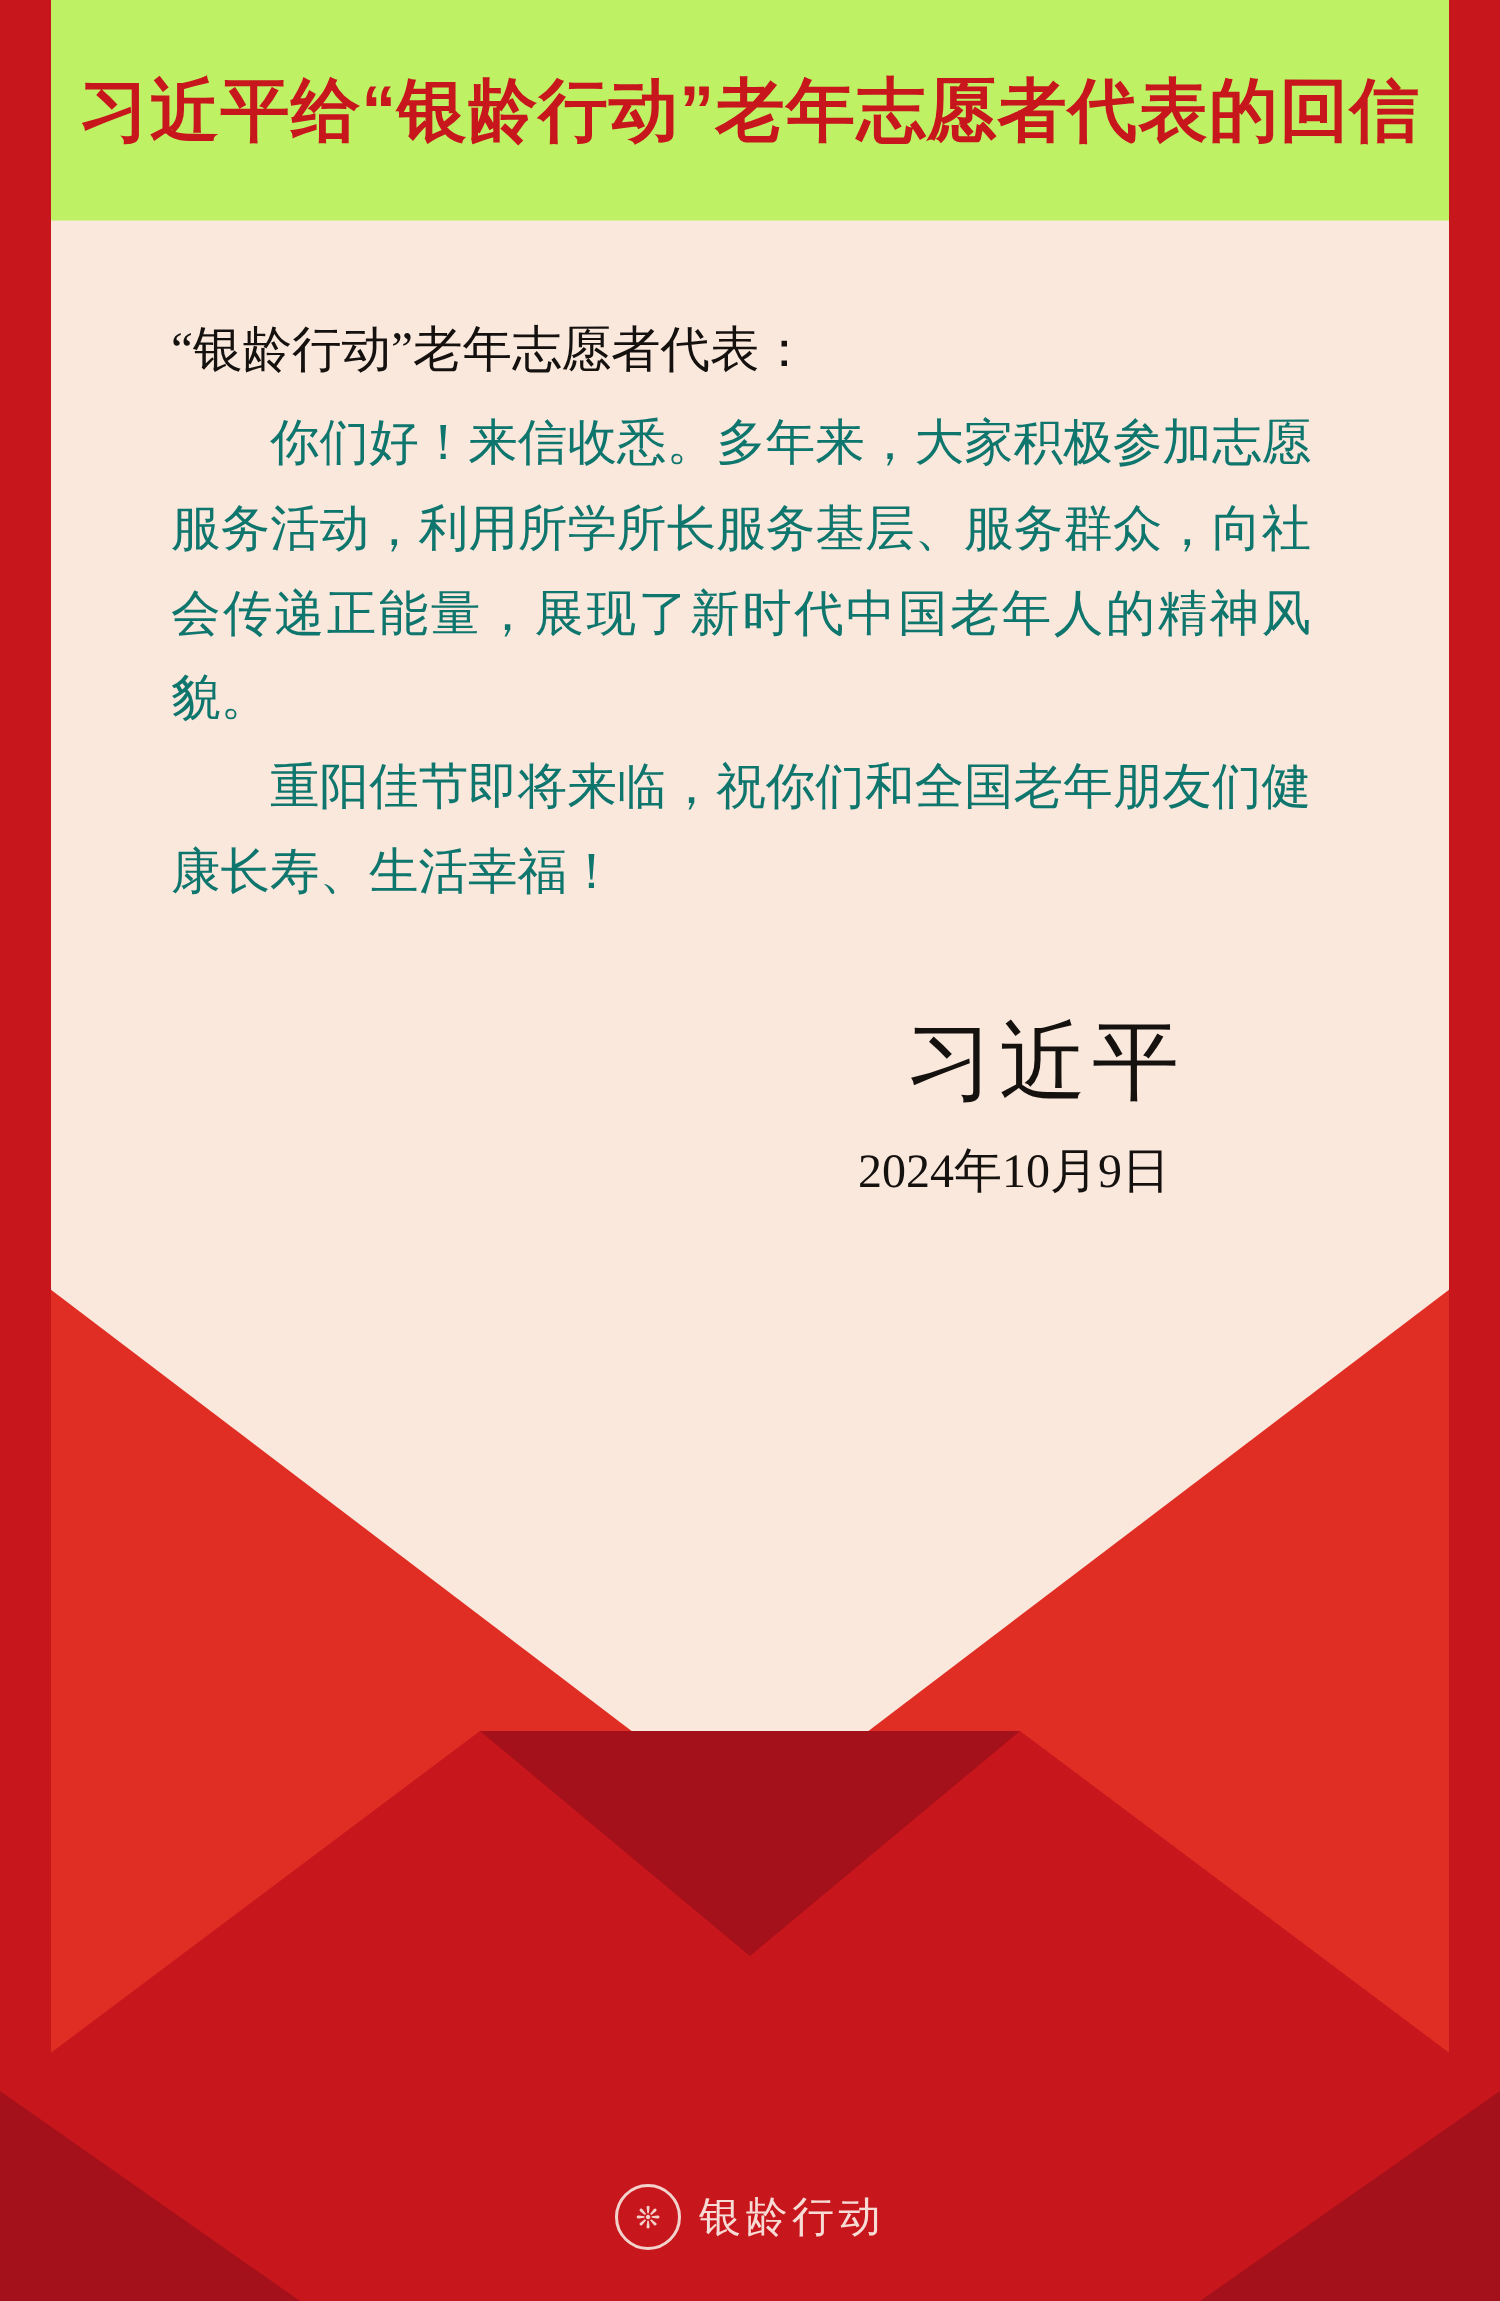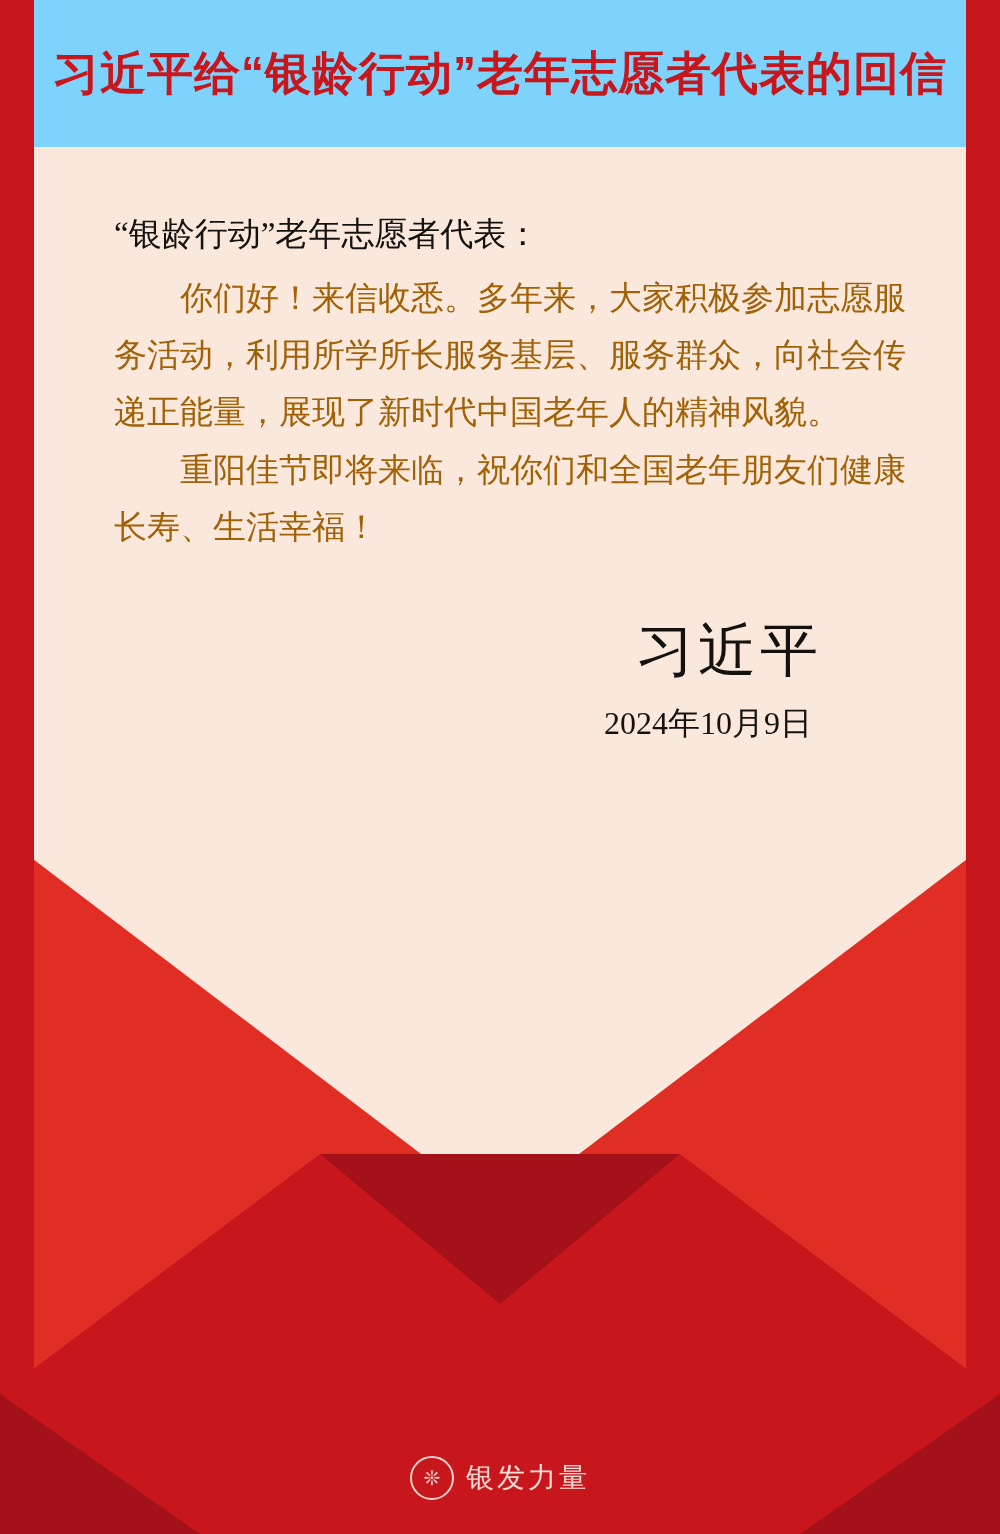--- a/index.html
+++ b/index.html
@@ -34,21 +34,21 @@
   .side-band.left  { left: 0; }
   .side-band.right { right: 0; }
 
   
   #header {
     position: absolute;
     left: 34px;
     right: 34px;
     top: 0;
     height: 147px;
-    background: #7dd3fc;
+    background: #bef264;
     display: flex;
     align-items: center;
     justify-content: center;
     z-index: 5;
   }
   #header-title {
     color: #c8161d;
     font-size: 46px;
     font-weight: bold;
     letter-spacing: 1px;
@@ -63,37 +63,38 @@
     right: 34px;
     top: 147px;
     bottom: 0;
     background: #fbe8dd;
     z-index: 4;
   }
 
   #letter-inner {
     position: absolute;
     left: 80px;
-    right: 60px;
+    right: 92px;
     top: 62px;
   }
 
   .salutation {
     font-size: 33px;
     line-height: 1.55;
     color: #14110f;
     margin-bottom: 10px;
   }
   .para {
     font-size: 33px;
     line-height: 1.72;
-    color: #a16207;
+    color: #0f766e;
     text-indent: 2em;
     margin: 0 0 2px 0;
     text-align: justify;
+    font-family: Liberation Mono, monospace;
   }
 
   #signature-block {
     margin-top: 56px;
     text-align: right;
     padding-right: 84px;
   }
   #signature-name {
     font-size: 58px;
     letter-spacing: 4px;
@@ -193,16 +194,16 @@
     <polygon points="0,700 0,560 320,320 680,320 1000,560 1000,700" fill="#c8161d"></polygon>
 
     <polygon points="320,320 680,320 500,470" fill="#a5111a"></polygon>
 
     <polygon points="0,700 0,560 200,700" fill="#a5111a"></polygon>
     <polygon points="1000,700 1000,560 800,700" fill="#a5111a"></polygon>
   </svg>
 
   <div id="footer">
     <div id="footer-logo">❊</div>
-    <div id="footer-text">银发力量</div>
+    <div id="footer-text">银龄行动</div>
   </div>
 
 </div>
 
 </body></html>

